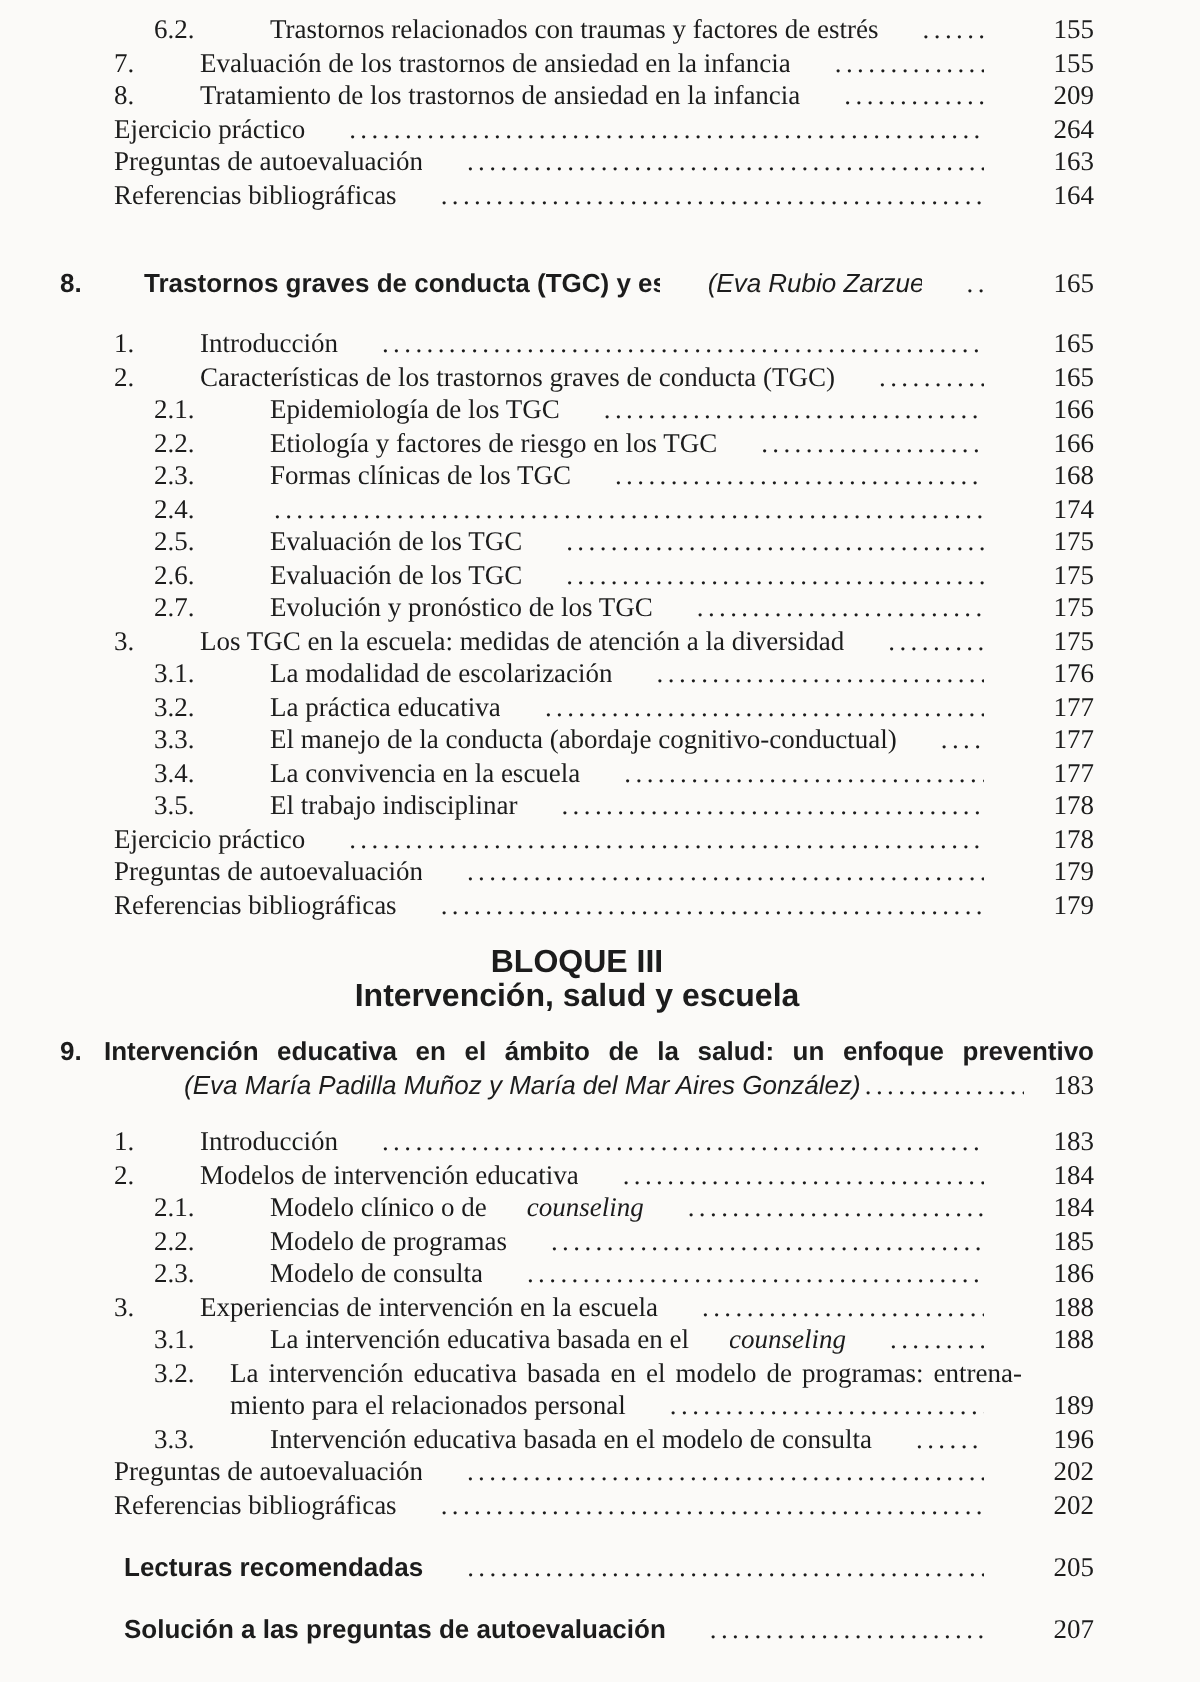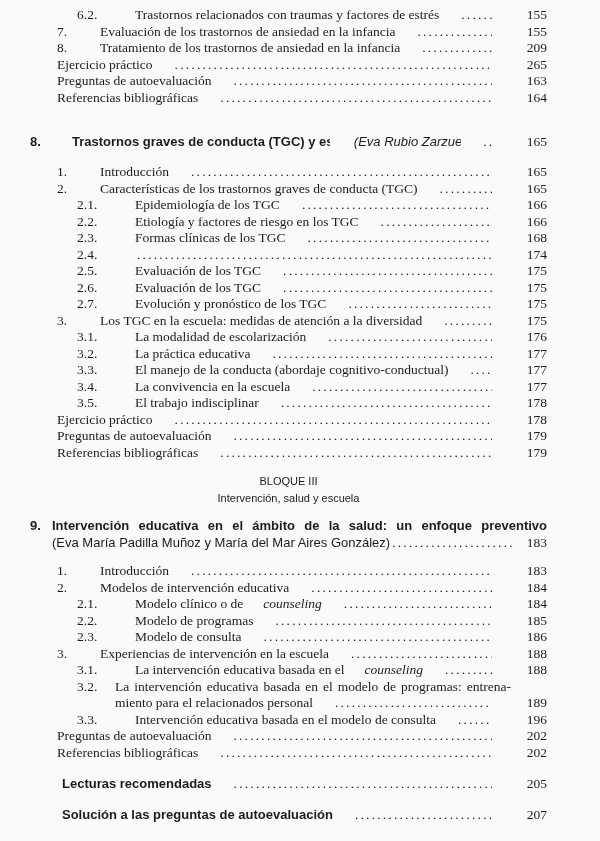--- a/index.html
+++ b/index.html
@@ -39,31 +39,31 @@
   .chapterRow .author { font-weight:400; font-style:italic; white-space:nowrap; flex:0 1 auto; min-width:0; overflow:hidden; }
   .chapterRow .leader::after, .chapterRow .page,
   .ch9 .leader::after, .ch9 .page,
   .bottomRow .leader::after, .bottomRow .page {
     font-family:"Liberation Serif", serif; font-weight:400; font-size:13.5px;
   }
 
   
   .block-head {
     margin-top:12px; text-align:center;
-    font-family:"Liberation Sans", sans-serif; font-weight:400; font-size:11px;
+    font-family:"Liberation Sans", sans-serif; font-weight:700; font-size:16px;
     line-height:17px;
   }
 
   
   .ch9 { margin-top:10px; margin-bottom:12px;
     font-family:"Liberation Sans", sans-serif; font-weight:700; font-size:13px; line-height:17px; }
   .ch9-line1 { text-align:justify; text-align-last:justify; }
   .ch9-line1 .num { display:inline-block; width:22px; }
   .ch9-line2 { display:flex; align-items:baseline; padding-left:22px; font-weight:400; }
-  .ch9-line2 .author { white-space:nowrap; flex:0 1 auto; min-width:0; overflow:hidden; }
+  .ch9-line2 .author { font-style:italic; white-space:nowrap; flex:0 1 auto; min-width:0; overflow:hidden;margin-left:40px; }
 
   
   .jline { line-height:16.5px; padding-left:47px; padding-right:36px;
            text-align:justify; text-align-last:justify; }
   .jline .num { display:inline-block; width:38px; }
   .row.contline { padding-left:85px; }
 
   
   .bottomRow { margin-top:14px;
     font-family:"Liberation Sans", sans-serif; font-weight:700; font-size:13px;
@@ -88,21 +88,21 @@
   </div>
   <div class="row lvl1">
     <span class="num">8.</span>
     <span class="txt">Tratamiento de los trastornos de ansiedad en la infancia</span>
     <span class="leader"></span>
     <span class="page">209</span>
   </div>
   <div class="row lvl1">
     <span class="txt">Ejercicio práctico</span>
     <span class="leader"></span>
-    <span class="page">265</span>
+    <span class="page">264</span>
   </div>
   <div class="row lvl1">
     <span class="txt">Preguntas de autoevaluación</span>
     <span class="leader"></span>
     <span class="page">163</span>
   </div>
   <div class="row lvl1">
     <span class="txt">Referencias bibliográficas</span>
     <span class="leader"></span>
     <span class="page">164</span>

